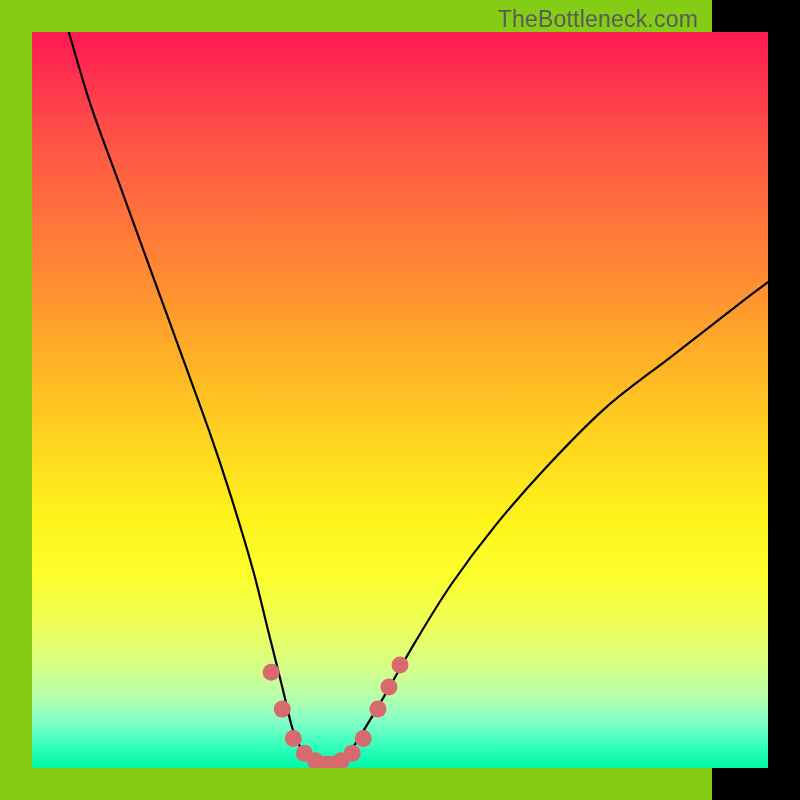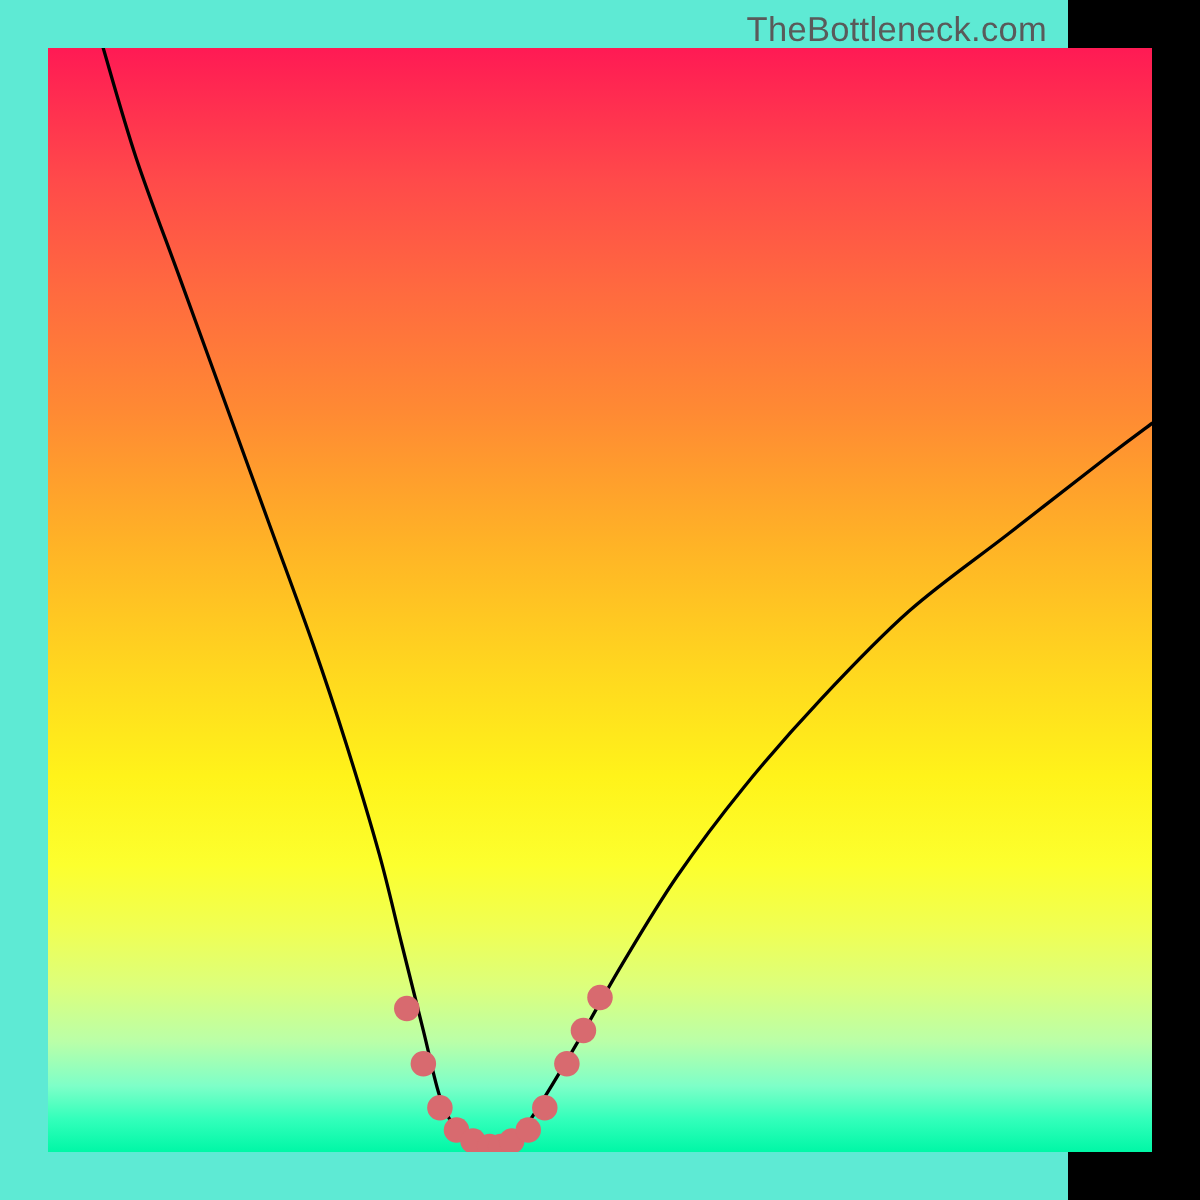--- a/index.html
+++ b/index.html
@@ -10,21 +10,21 @@
     overflow: hidden;
     background: #000;
     font-family: Arial, Helvetica, sans-serif;
   }
   .frame {
     position: absolute;
     top: 0;
     left: 0;
     width: 712px;
     height: 800px;
-    background: #5eead4;
+    background: #84cc16;
   }
   .plot-area {
     position: absolute;
     top: 32px;
     left: 32px;
     width: 736px;
     height: 736px;
     background: linear-gradient(to bottom,
       #ff1a54 0%,
       #ff4a4a 12%,

